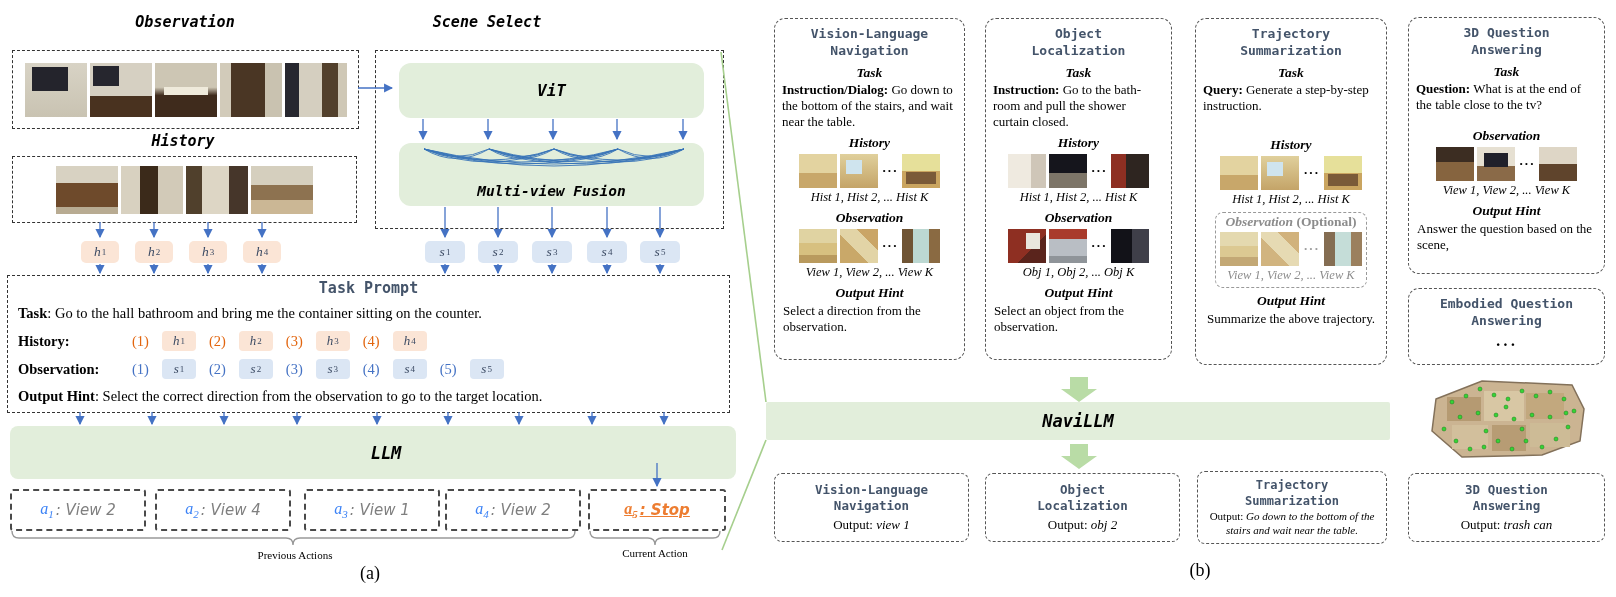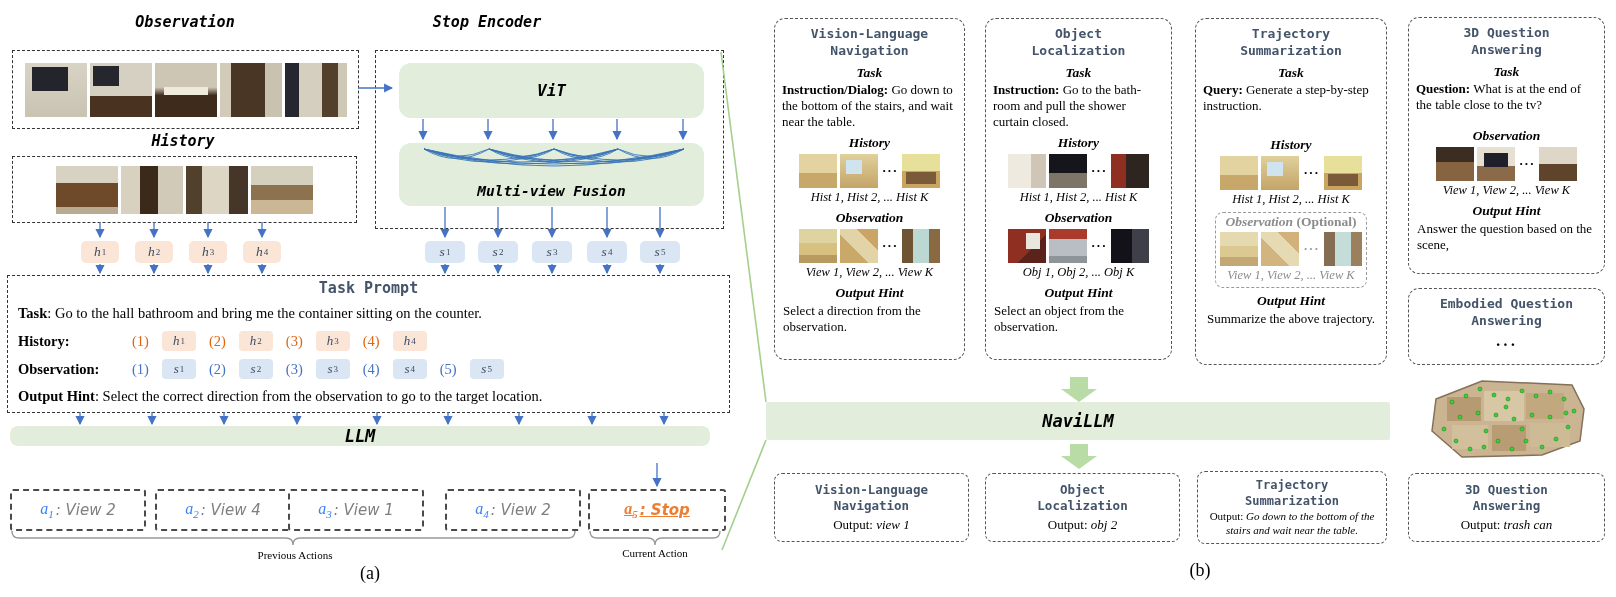--- a/index.html
+++ b/index.html
@@ -104,21 +104,21 @@
   <div class="dashbox" style="left:12px; top:50px; width:345px; height:77px;">
     <div class="imgstrip">
       <div class="ph obs-ph th-a1"></div>
       <div class="ph obs-ph th-a2"></div>
       <div class="ph obs-ph th-a3"></div>
       <div class="ph obs-ph th-a4"></div>
       <div class="ph obs-ph th-a5"></div>
     </div>
   </div>
 
-  <div class="sec-title mono-ital" style="left:402px; top:13px; width:170px;">Stop Encoder</div>
+  <div class="sec-title mono-ital" style="left:402px; top:13px; width:170px;">Scene Select</div>
 
   <div class="dashbox" style="left:375px; top:50px; width:347px; height:177px;">
     <div class="gbar" style="left:23px; top:92px; width:305px; height:63px; border-radius:12px; flex-direction:column; justify-content:flex-end;">
       <svg class="overlay" width="305" height="36" style="left:0; top:2px;">
         <g stroke="#2f6db5" stroke-width="0.9" fill="none" opacity="0.95">
           <path d="M25,4 Q57,23 90,4"></path>
             <path d="M25,4 Q57,19 90,4"></path>
           <path d="M25,4 Q90,30 155,4"></path>
             <path d="M25,4 Q90,26 155,4"></path>
           <path d="M25,4 Q122,34 219,4"></path>
@@ -255,33 +255,33 @@
             <sub>5</sub>
           </span>
       </span>
     </div>
     <div class="pline" style="top:107px;">
       <span class="plabel">Output Hint</span>
         <span>: Select the correct direction from the observation to go to the target location.</span>
     </div>
   </div>
 
-  <div class="gbar" style="left:10px; top:426px; width:700px; height:20px; border-radius:8px;">
+  <div class="gbar" style="left:10px; top:426px; width:700px; height:53px; border-radius:8px;padding-left:26px;">
     <span class="mono-ital" style="font-size:17px;">LLM</span>
   </div>
 
   <div class="abox" style="left:10px;  width:132px;">
     <span class="ab"><i>a</i><sub>1</sub></span>
       <span class="av">: View 2</span>
   </div>
   <div class="abox" style="left:155px; width:132px;">
     <span class="ab"><i>a</i><sub>2</sub></span>
       <span class="av">: View 4</span>
   </div>
-  <div class="abox" style="left:288px; width:132px;">
+  <div class="abox" style="left:304px; width:132px;">
     <span class="ab"><i>a</i><sub>3</sub></span>
       <span class="av">: View 1</span>
   </div>
   <div class="abox" style="left:445px; width:132px;">
     <span class="ab"><i>a</i><sub>4</sub></span>
       <span class="av">: View 2</span>
   </div>
   <div class="abox cur" style="left:588px; width:134px;">
     <span class="ab"><i>a</i><sub>5</sub></span>
       <span class="av">: Stop</span>

